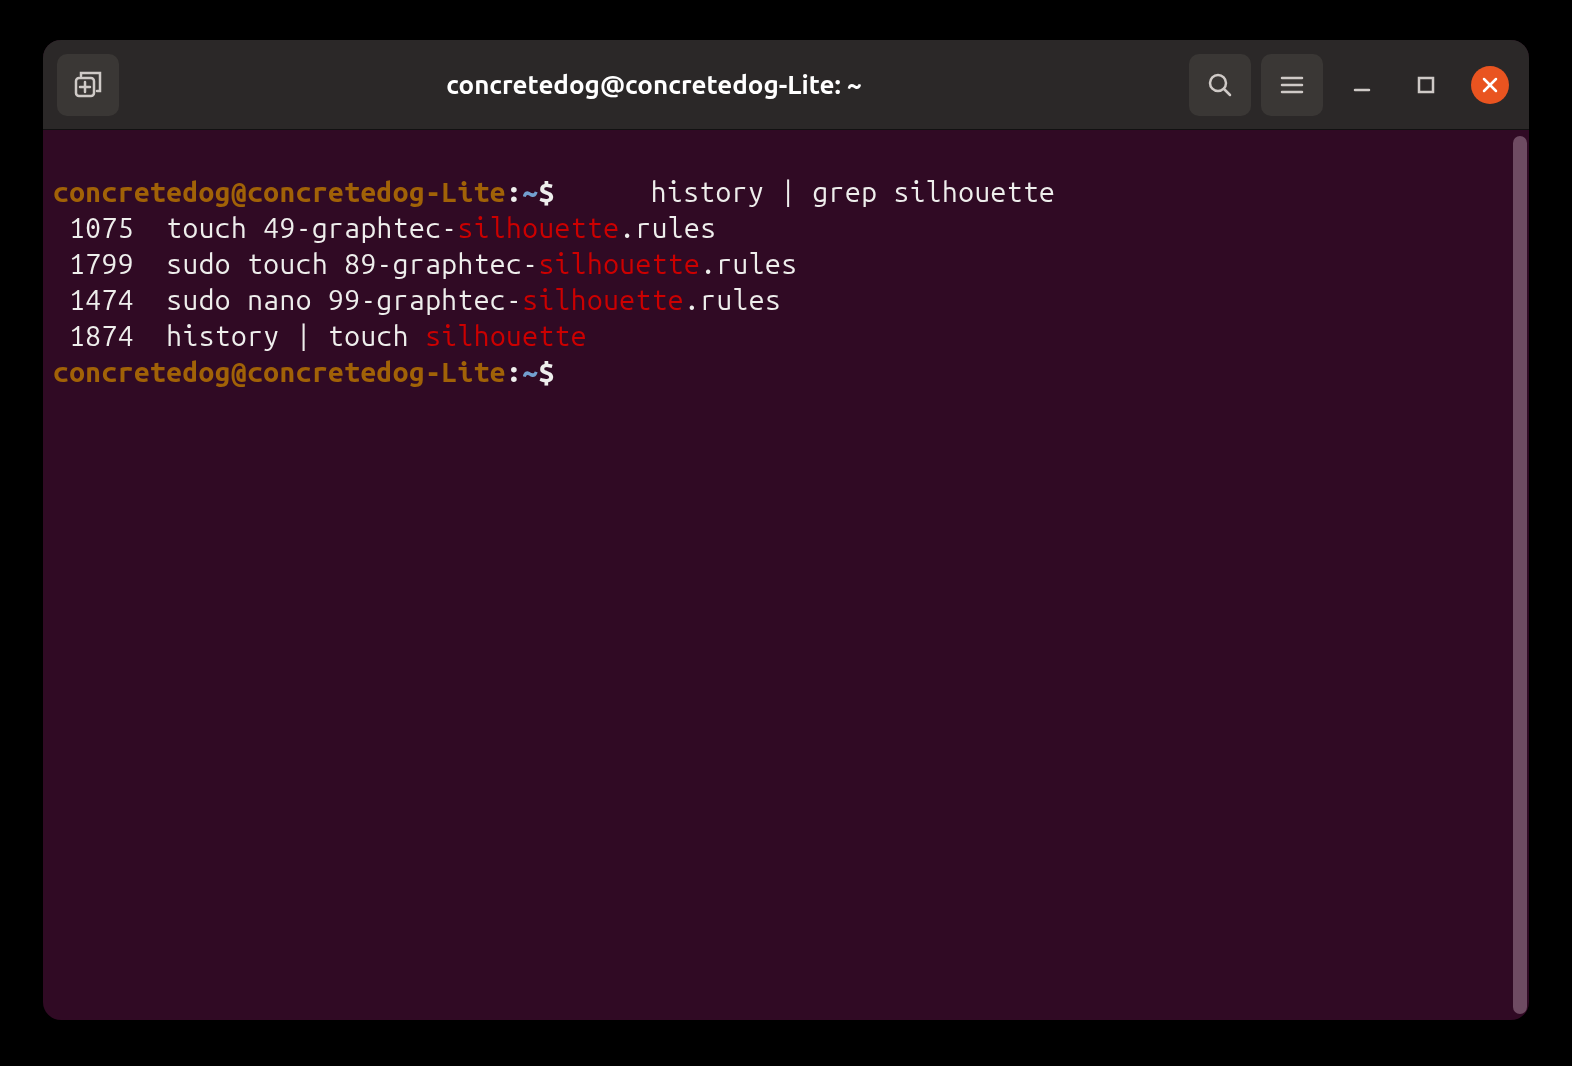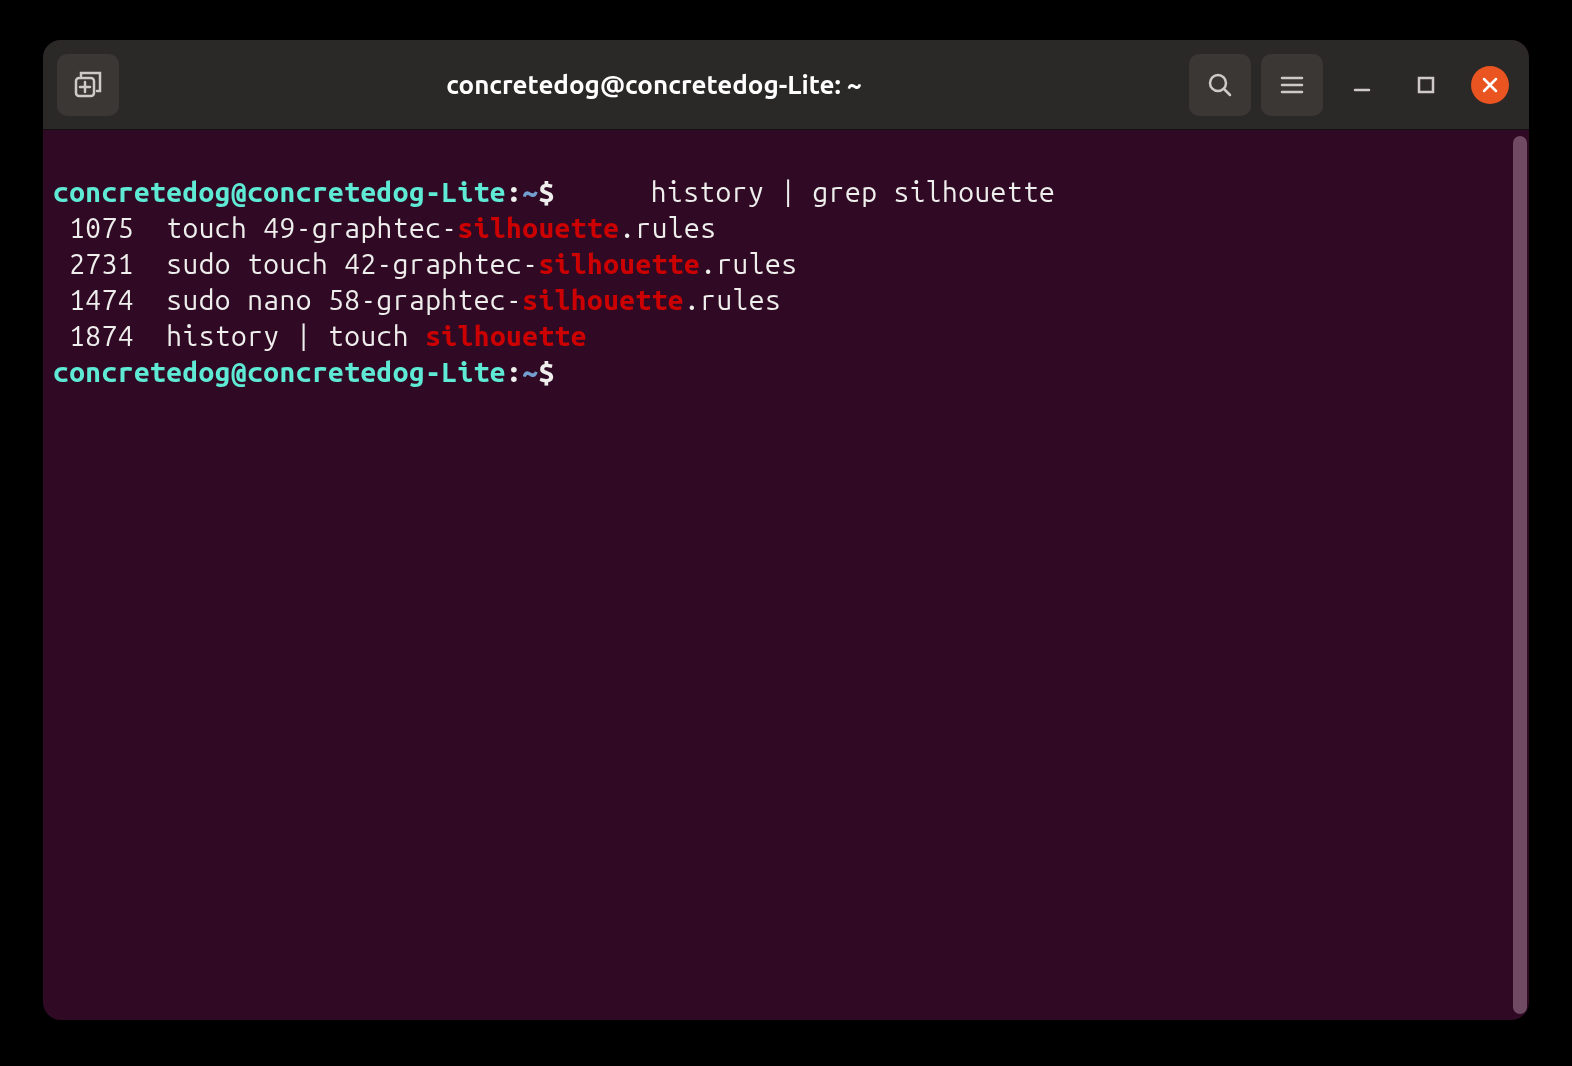--- a/index.html
+++ b/index.html
@@ -84,26 +84,26 @@
   }
   .scrollbar {
     position: absolute;
     right: 2px;
     top: 6px;
     bottom: 6px;
     width: 14px;
     background: #6E4B62;
     border-radius: 7px;
   }
-  .prompt-user { color: #5eead4; font-weight: bold; }
+  .prompt-user { color: #a16207; font-weight: bold; }
   .prompt-colon { color: #EEEEEC; font-weight: bold; }
   .prompt-path { color: #729FCF; font-weight: bold; }
   .prompt-dollar { color: #EEEEEC; font-weight: bold; }
   .cmd-text { color: #EEEEEC; margin-left: 40px; }
-  .hl { color: #CC0000; font-weight: bold; }
+  .hl { color: #CC0000; font-weight: normal; }
   .hist-line { color: #EEEEEC; }
 </style>
 </head>
 <body>
 
 <div class="window">
 
   <div class="titlebar">
     <div class="tb-btn">
       <svg width="30" height="30" viewBox="0 0 30 30">
@@ -146,20 +146,20 @@
           <line x1="3" y1="3" x2="15" y2="15" stroke="#fff" stroke-width="2.5" stroke-linecap="round"></line>
           <line x1="15" y1="3" x2="3" y2="15" stroke="#fff" stroke-width="2.5" stroke-linecap="round"></line>
         </svg>
       </div>
     </div>
   </div>
 
   <div class="terminal-body">
 <span class="prompt-user">concretedog@concretedog-Lite</span><span class="prompt-colon">:</span><span class="prompt-path">~</span><span class="prompt-dollar">$</span><span class="cmd-text"> </span><span class="cmd-text">history | grep silhouette</span>
 <span class="hist-line"><span> 1075  </span><span>touch 49-graphtec-</span><span class="hl">silhouette</span><span>.rules</span></span>
-<span class="hist-line"><span> 2731  </span><span>sudo touch 42-graphtec-</span><span class="hl">silhouette</span><span>.rules</span></span>
-<span class="hist-line"><span> 1474  </span><span>sudo nano 58-graphtec-</span><span class="hl">silhouette</span><span>.rules</span></span>
+<span class="hist-line"><span> 1799  </span><span>sudo touch 89-graphtec-</span><span class="hl">silhouette</span><span>.rules</span></span>
+<span class="hist-line"><span> 1474  </span><span>sudo nano 99-graphtec-</span><span class="hl">silhouette</span><span>.rules</span></span>
 <span class="hist-line"><span> 1874  </span><span>history | touch </span><span class="hl">silhouette</span><span></span></span>
 <span class="prompt-user">concretedog@concretedog-Lite</span><span class="prompt-colon">:</span><span class="prompt-path">~</span><span class="prompt-dollar">$</span><span class="cmd-text"></span>
     <div class="scrollbar"></div>
   </div>
 
 </div>
 
 </body></html>

